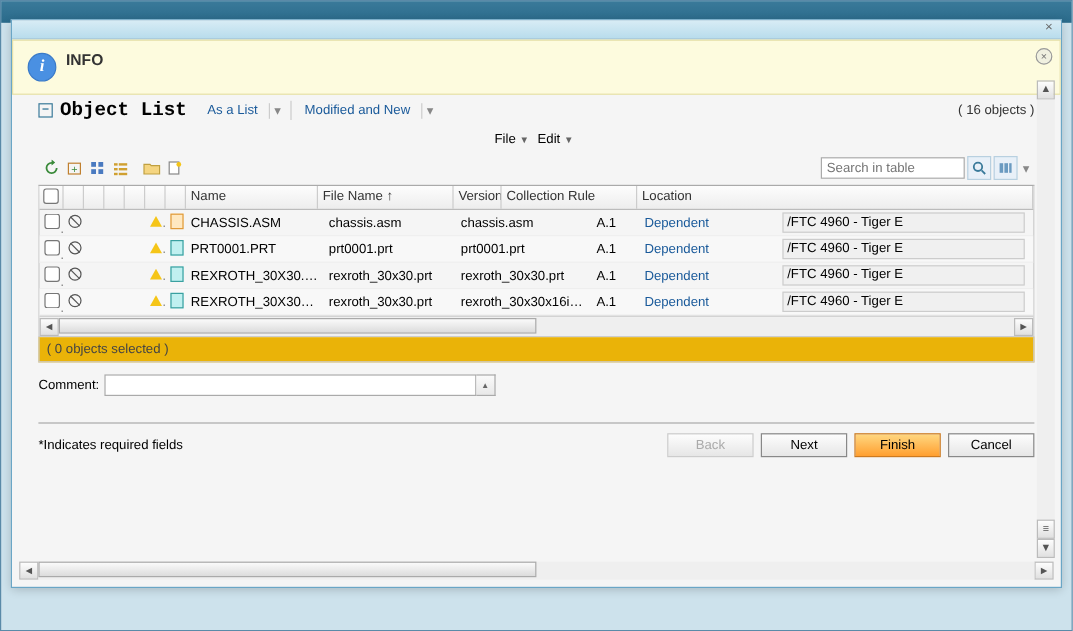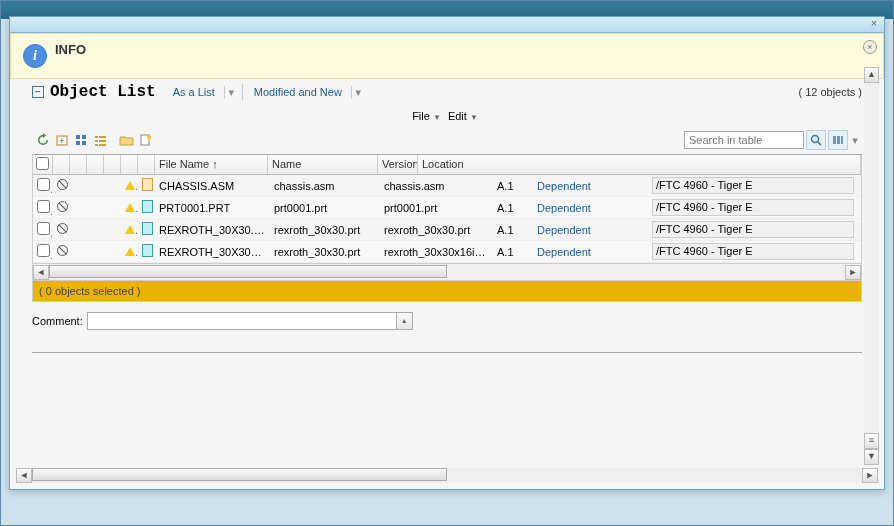--- a/index.html
+++ b/index.html
@@ -112,21 +112,21 @@
       <div class="inner-content">
 
         <div class="object-list-header">
           <span class="collapse-icon">−</span>
           <span class="object-list-title">Object List</span>
           <span class="dropdown-link">As a List</span>
           <span class="dropdown-caret">▾</span>
           <span class="dropdown-sep"></span>
           <span class="dropdown-link">Modified and New</span>
           <span class="dropdown-caret">▾</span>
-          <span class="objects-count">( 12 objects )</span>
+          <span class="objects-count">( 16 objects )</span>
         </div>
 
         <div class="menu-bar">
           <span class="menu-item"><span>File</span> <span class="menu-caret">▼</span></span>
           <span class="menu-item"><span>Edit</span> <span class="menu-caret">▼</span></span>
         </div>
 
         <div class="toolbar">
           <span class="tb-icon">
               <svg width="15" height="15">
@@ -190,23 +190,24 @@
 
         <div class="table-wrap">
           <div class="table-header">
             <div class="th th-checkbox col-cb"><input type="checkbox" style=""></div>
             <div class="th th-icon col-st"></div>
             <div class="th th-icon col-b2"></div>
             <div class="th th-icon col-b3"></div>
             <div class="th th-icon col-b4"></div>
             <div class="th th-icon col-warn"></div>
             <div class="th th-icon col-type"></div>
+            <div class="th col-name">Name</div>
             <div class="th col-file">File Name  ↑</div>
-            <div class="th col-name">Name</div>
             <div class="th col-ver">Version</div>
+            <div class="th col-rule">Collection Rule</div>
             <div class="th col-loc">Location</div>
           </div>
           <div class="table-body" id="tbody">
               <div class="tr">
                 <div class="td col-cb"><input type="checkbox" style=""></div>
                 <div class="td col-st"><span class="forbid-icon"></span></div>
                 <div class="td col-b2"></div>
                 <div class="td col-b3"></div>
                 <div class="td col-b4"></div>
                 <div class="td col-warn"><span class="warn-tri"></span></div>
@@ -283,20 +284,28 @@
         <div class="selection-bar">( 0 objects selected )</div>
 
         <div class="comment-row">
           <span class="comment-label">Comment:</span>
           <input class="comment-input" style="">
           <span class="comment-expand">▴</span>
         </div>
 
         <div class="divider"></div>
 
+        <div class="footer">
+          <span class="req-note">*Indicates required fields</span>
+          <span class="footer-spacer"></span>
+          <button class="btn" disabled="">Back</button>
+          <button class="btn">Next</button>
+          <button class="btn btn-primary">Finish</button>
+          <button class="btn">Cancel</button>
+        </div>
 
       </div>
     </div>
 
     <div class="right-scroll-col">
       <div class="rscroll-btn">▲</div>
       <div class="rscroll-track"></div>
       <div class="rscroll-btn">≡</div>
       <div class="rscroll-btn">▼</div>
     </div>

